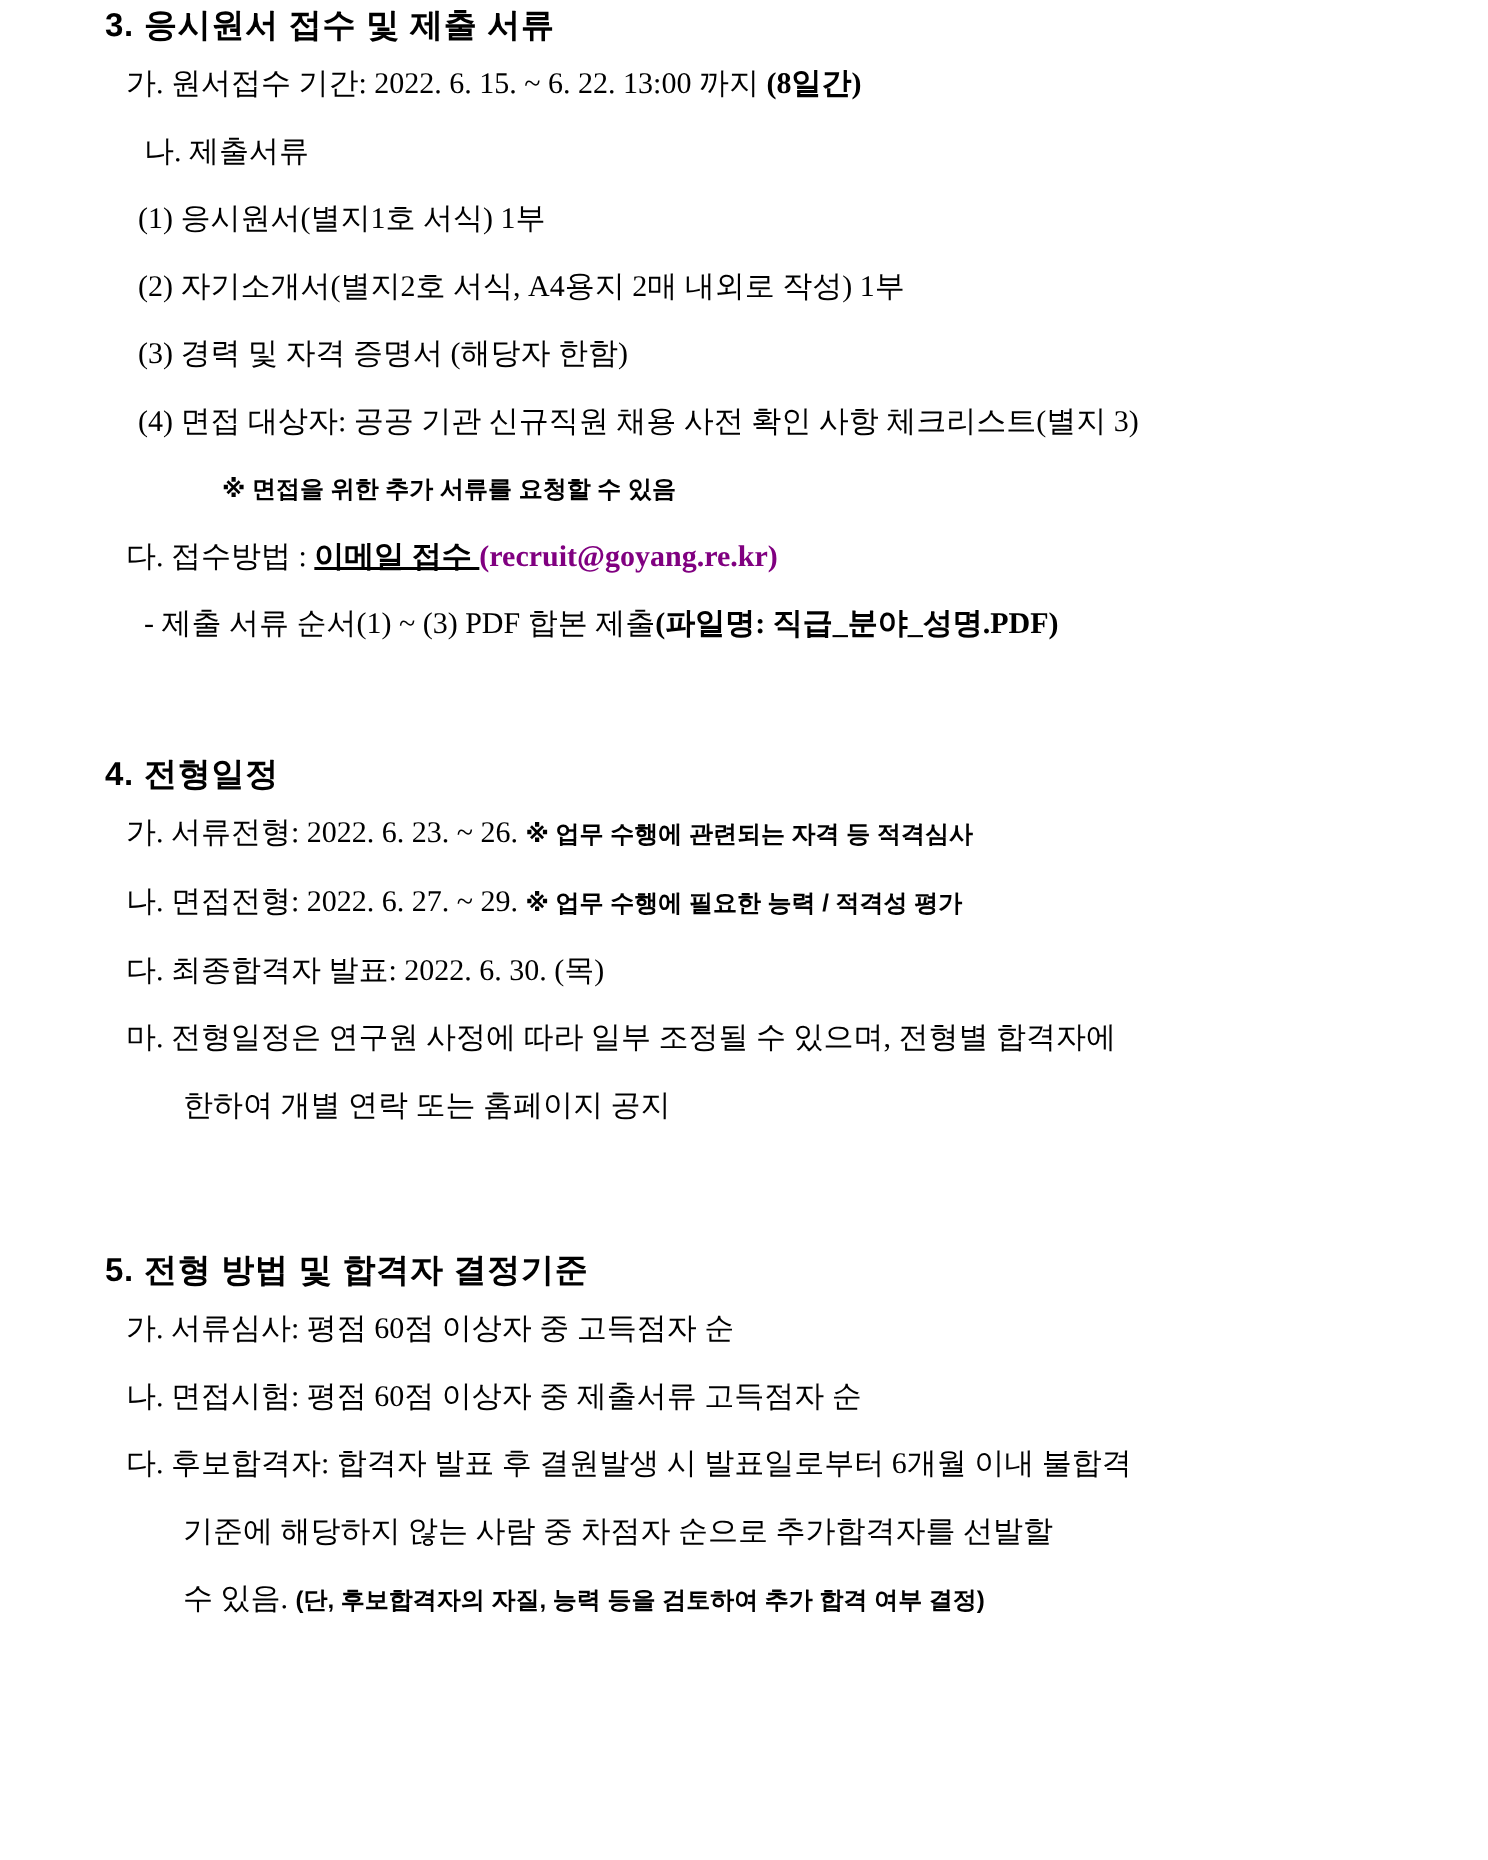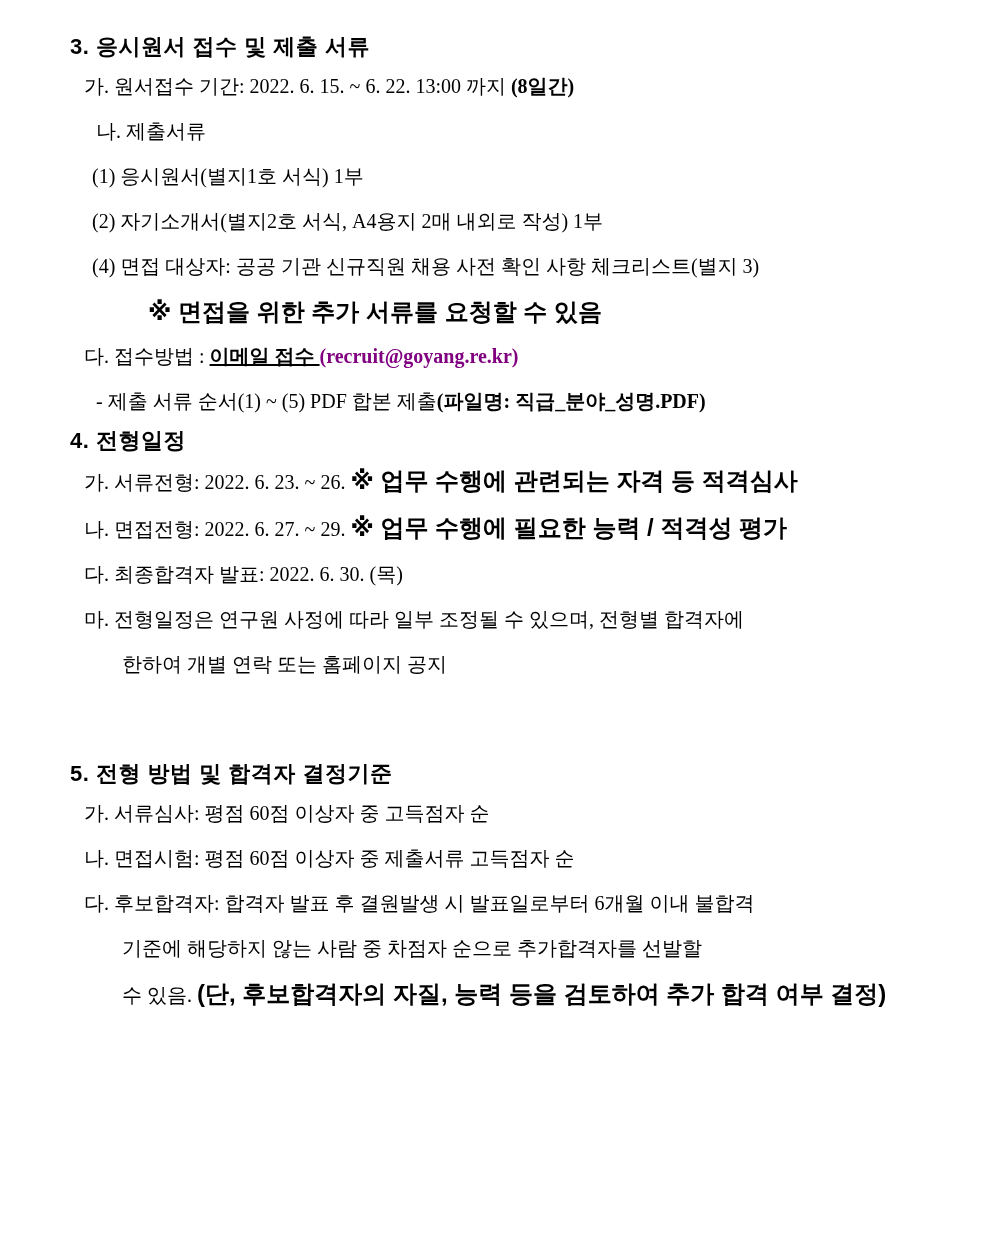--- a/index.html
+++ b/index.html
@@ -6,51 +6,50 @@
     margin: 0;
     padding: 0;
     background: #ffffff;
     color: #000000;
   }
   .page {
     position: relative;
     width: 992px;
     height: 1240px;
     box-sizing: border-box;
-    padding-top: 30px;
     background: #ffffff;
     font-family: "Liberation Serif", "DejaVu Serif", serif;
     overflow: hidden;
   }
   .sec-heading {
     font-family: "Liberation Sans", "DejaVu Sans", sans-serif;
     font-weight: bold;
     font-size: 22px;
     line-height: 34px;
     margin-left: 70px;
     letter-spacing: 0.5px;
     white-space: nowrap;
   }
-  .sec4-heading { }
+  .sec4-heading { margin-top: 60px; }
   .sec5-heading { margin-top: 70px; }
   .line {
     font-size: 20px;
     line-height: 45px;
     white-space: nowrap;
   }
   .ind-a    { margin-left: 84px; }   
   .ind-b    { margin-left: 96px; }   
   .ind-c    { margin-left: 92px; }  
   .ind-note { margin-left: 148px; }  
   .ind-cont { margin-left: 122px; }  
   .b { font-weight: bold; }
   .gothic-b {
     font-family: "Liberation Sans", "DejaVu Sans", sans-serif;
     font-weight: bold;
-    font-size: 24px;
+    font-size: 16px;
   }
   .u { text-decoration: underline; }
   .email-link {
     color: #800080;
     font-weight: bold;
     cursor: pointer;
   }
 </style>
 </head>
 <body>
@@ -61,30 +60,31 @@
     <div class="sec-heading">3. 응시원서 접수 및 제출 서류</div>
 
     <div class="line ind-a">
       <span>가. 원서접수 기간: 2022. 6. 15. ~ 6. 22. 13:00 까지 </span><span class="b">(8일간)</span>
     </div>
 
     <div class="line ind-b">나. 제출서류</div>
 
     <div class="line ind-c">(1) 응시원서(별지1호 서식) 1부</div>
     <div class="line ind-c">(2) 자기소개서(별지2호 서식, A4용지 2매 내외로 작성) 1부</div>
+    <div class="line ind-c">(3) 경력 및 자격 증명서 (해당자 한함)</div>
     <div class="line ind-c">(4) 면접 대상자: 공공 기관 신규직원 채용 사전 확인 사항 체크리스트(별지 3)</div>
 
     <div class="line ind-note gothic-b">※ 면접을 위한 추가 서류를 요청할 수 있음</div>
 
     <div class="line ind-a">
       <span>다. 접수방법 : </span><span class="b u">이메일 접수 </span><a class="email-link">(recruit@goyang.re.kr)</a>
     </div>
 
     <div class="line ind-b">
-      <span>- 제출 서류 순서(1) ~ (5) PDF 합본 제출</span><span class="b">(파일명: 직급_분야_성명.PDF)</span>
+      <span>- 제출 서류 순서(1) ~ (3) PDF 합본 제출</span><span class="b">(파일명: 직급_분야_성명.PDF)</span>
     </div>
   </div>
 
   <div>
     <div class="sec-heading sec4-heading">4. 전형일정</div>
 
     <div class="line ind-a">
       <span>가. 서류전형: 2022. 6. 23. ~ 26.  </span><span class="gothic-b">※ 업무 수행에 관련되는 자격 등 적격심사</span>
     </div>
 

